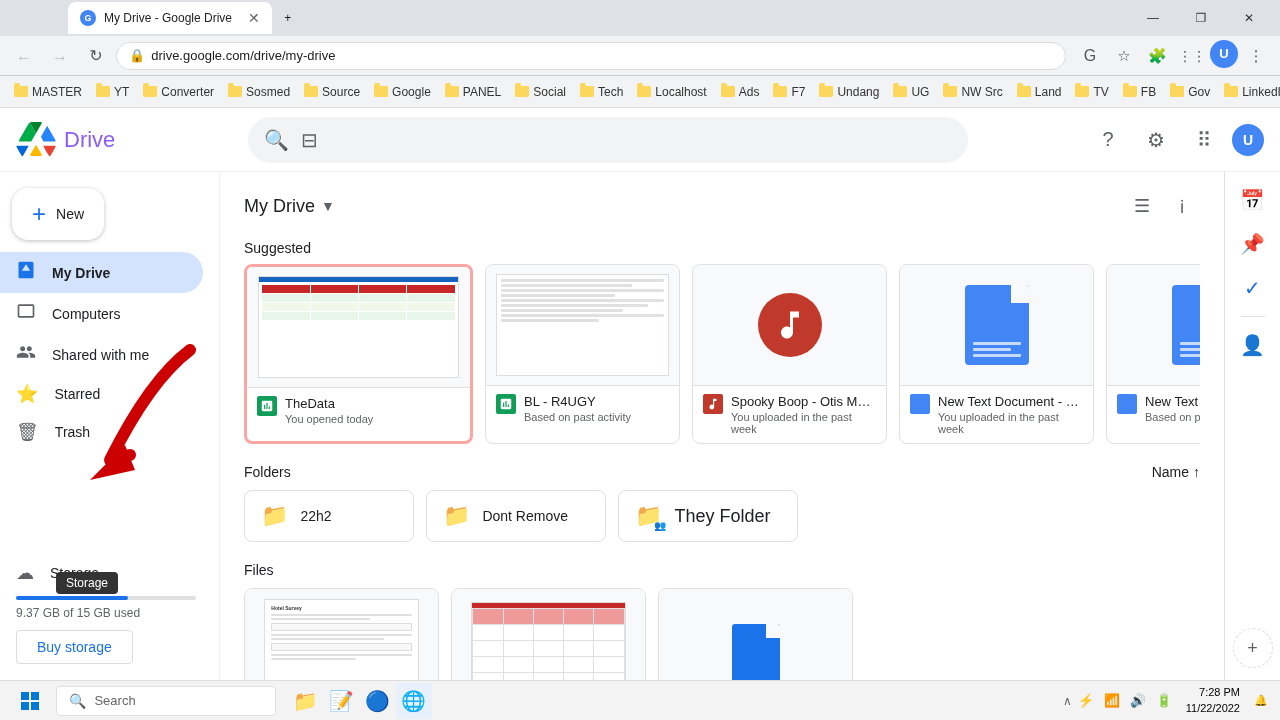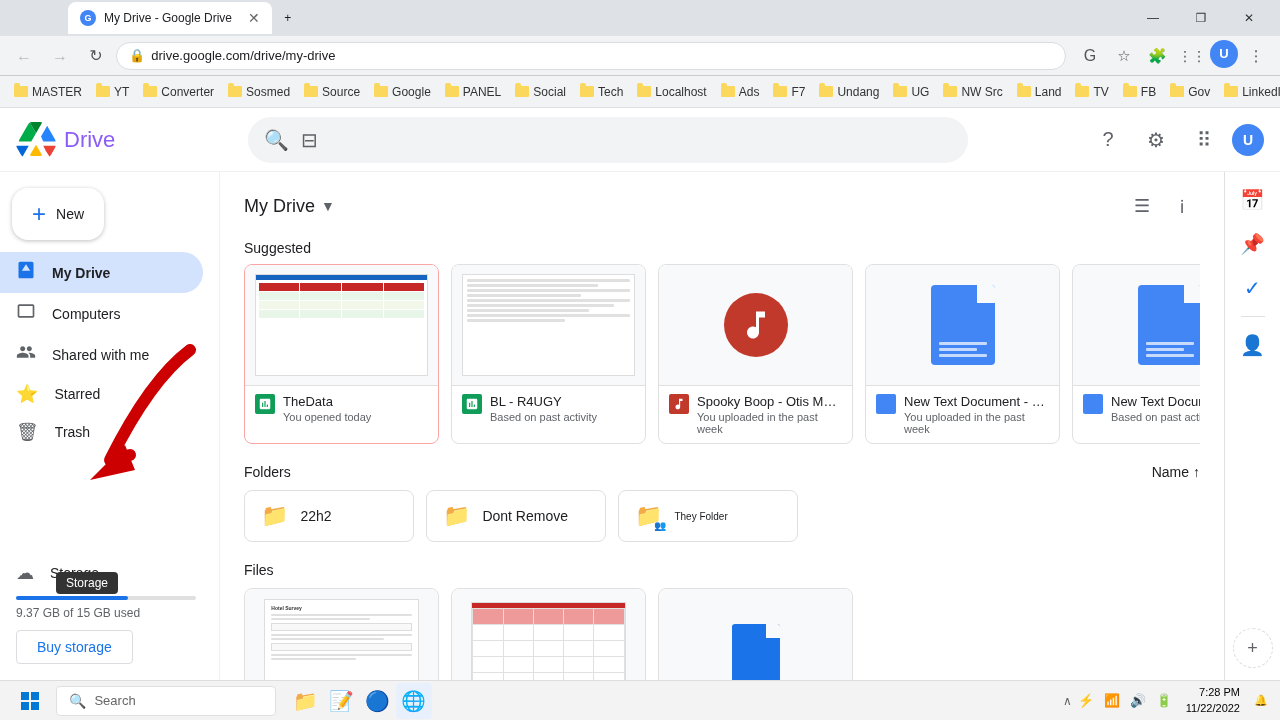--- a/index.html
+++ b/index.html
@@ -258,21 +258,21 @@
         <div style="width:36px;height:36px;border-radius:50%;display:flex;align-items:center;justify-content:center;color:#5f6368;font-size:18px;cursor:pointer;">☰</div>
         <div style="width:36px;height:36px;border-radius:50%;display:flex;align-items:center;justify-content:center;color:#5f6368;font-size:18px;cursor:pointer;">ℹ</div>
       </div>
     </div>
 
     <div style="padding:0 24px;">
 
       <div style="font-size:14px;color:#202124;font-weight:500;padding:8px 0 8px;">Suggested</div>
       <div style="display:flex;gap:12px;margin-bottom:20px;overflow:hidden;">
 
-        <div style="width:195px;background:#fff;border:1px solid #fca5a5;border-radius:8px;overflow:hidden;cursor:pointer;flex-shrink:0;">
+        <div style="width:229px;background:#fff;border:3px solid #fca5a5;border-radius:8px;overflow:hidden;cursor:pointer;flex-shrink:0;">
           <div style="height:120px;background:#f8f9fa;display:flex;align-items:center;justify-content:center;overflow:hidden;position:relative;">
             <div style="width:90%;height:85%;background:white;border:1px solid #ddd;display:flex;flex-direction:column;">
               <div style="height:5px;background:#1565c0;"></div>
               <div style="padding:3px;flex:1;display:flex;flex-direction:column;gap:1px;">
                 <div style="display:grid;grid-template-columns:repeat(4,1fr);gap:1px;">
                   <div style="height:8px;background:#c62828;"></div>
                   <div style="height:8px;background:#c62828;"></div>
                   <div style="height:8px;background:#c62828;"></div>
                   <div style="height:8px;background:#c62828;"></div>
                 </div>
@@ -420,21 +420,21 @@
         <div style="display:flex;align-items:center;gap:12px;padding:12px 16px;border:1px solid #e0e0e0;border-radius:8px;cursor:pointer;min-width:180px;">
           <span style="font-size:22px;color:#5f6368;">📁</span>
           <span style="font-size:14px;color:#202124;">Dont Remove</span>
         </div>
 
         <div style="display:flex;align-items:center;gap:12px;padding:12px 16px;border:1px solid #e0e0e0;border-radius:8px;cursor:pointer;min-width:180px;">
           <div style="position:relative;">
             <span style="font-size:22px;color:#5f6368;">📁</span>
             <span style="position:absolute;bottom:-2px;right:-4px;font-size:10px;">👥</span>
           </div>
-          <span style="font-size:10px;color:#202124;">They Folder</span>
+          <span style="font-size:18px;color:#202124;">They Folder</span>
         </div>
       </div>
 
       <div style="font-size:14px;color:#202124;font-weight:500;margin-bottom:10px;">Files</div>
       <div style="display:flex;gap:12px;">
 
         <div style="width:195px;background:#fff;border:1px solid #e0e0e0;border-radius:8px;overflow:hidden;cursor:pointer;">
           <div style="height:130px;background:#f8f9fa;display:flex;align-items:center;justify-content:center;">
             <div style="width:80%;height:85%;background:white;border:1px solid #ddd;padding:5px 6px;overflow:hidden;">
               <div style="font-size:5px;font-weight:bold;color:#333;margin-bottom:3px;">Hotel Survey</div>

